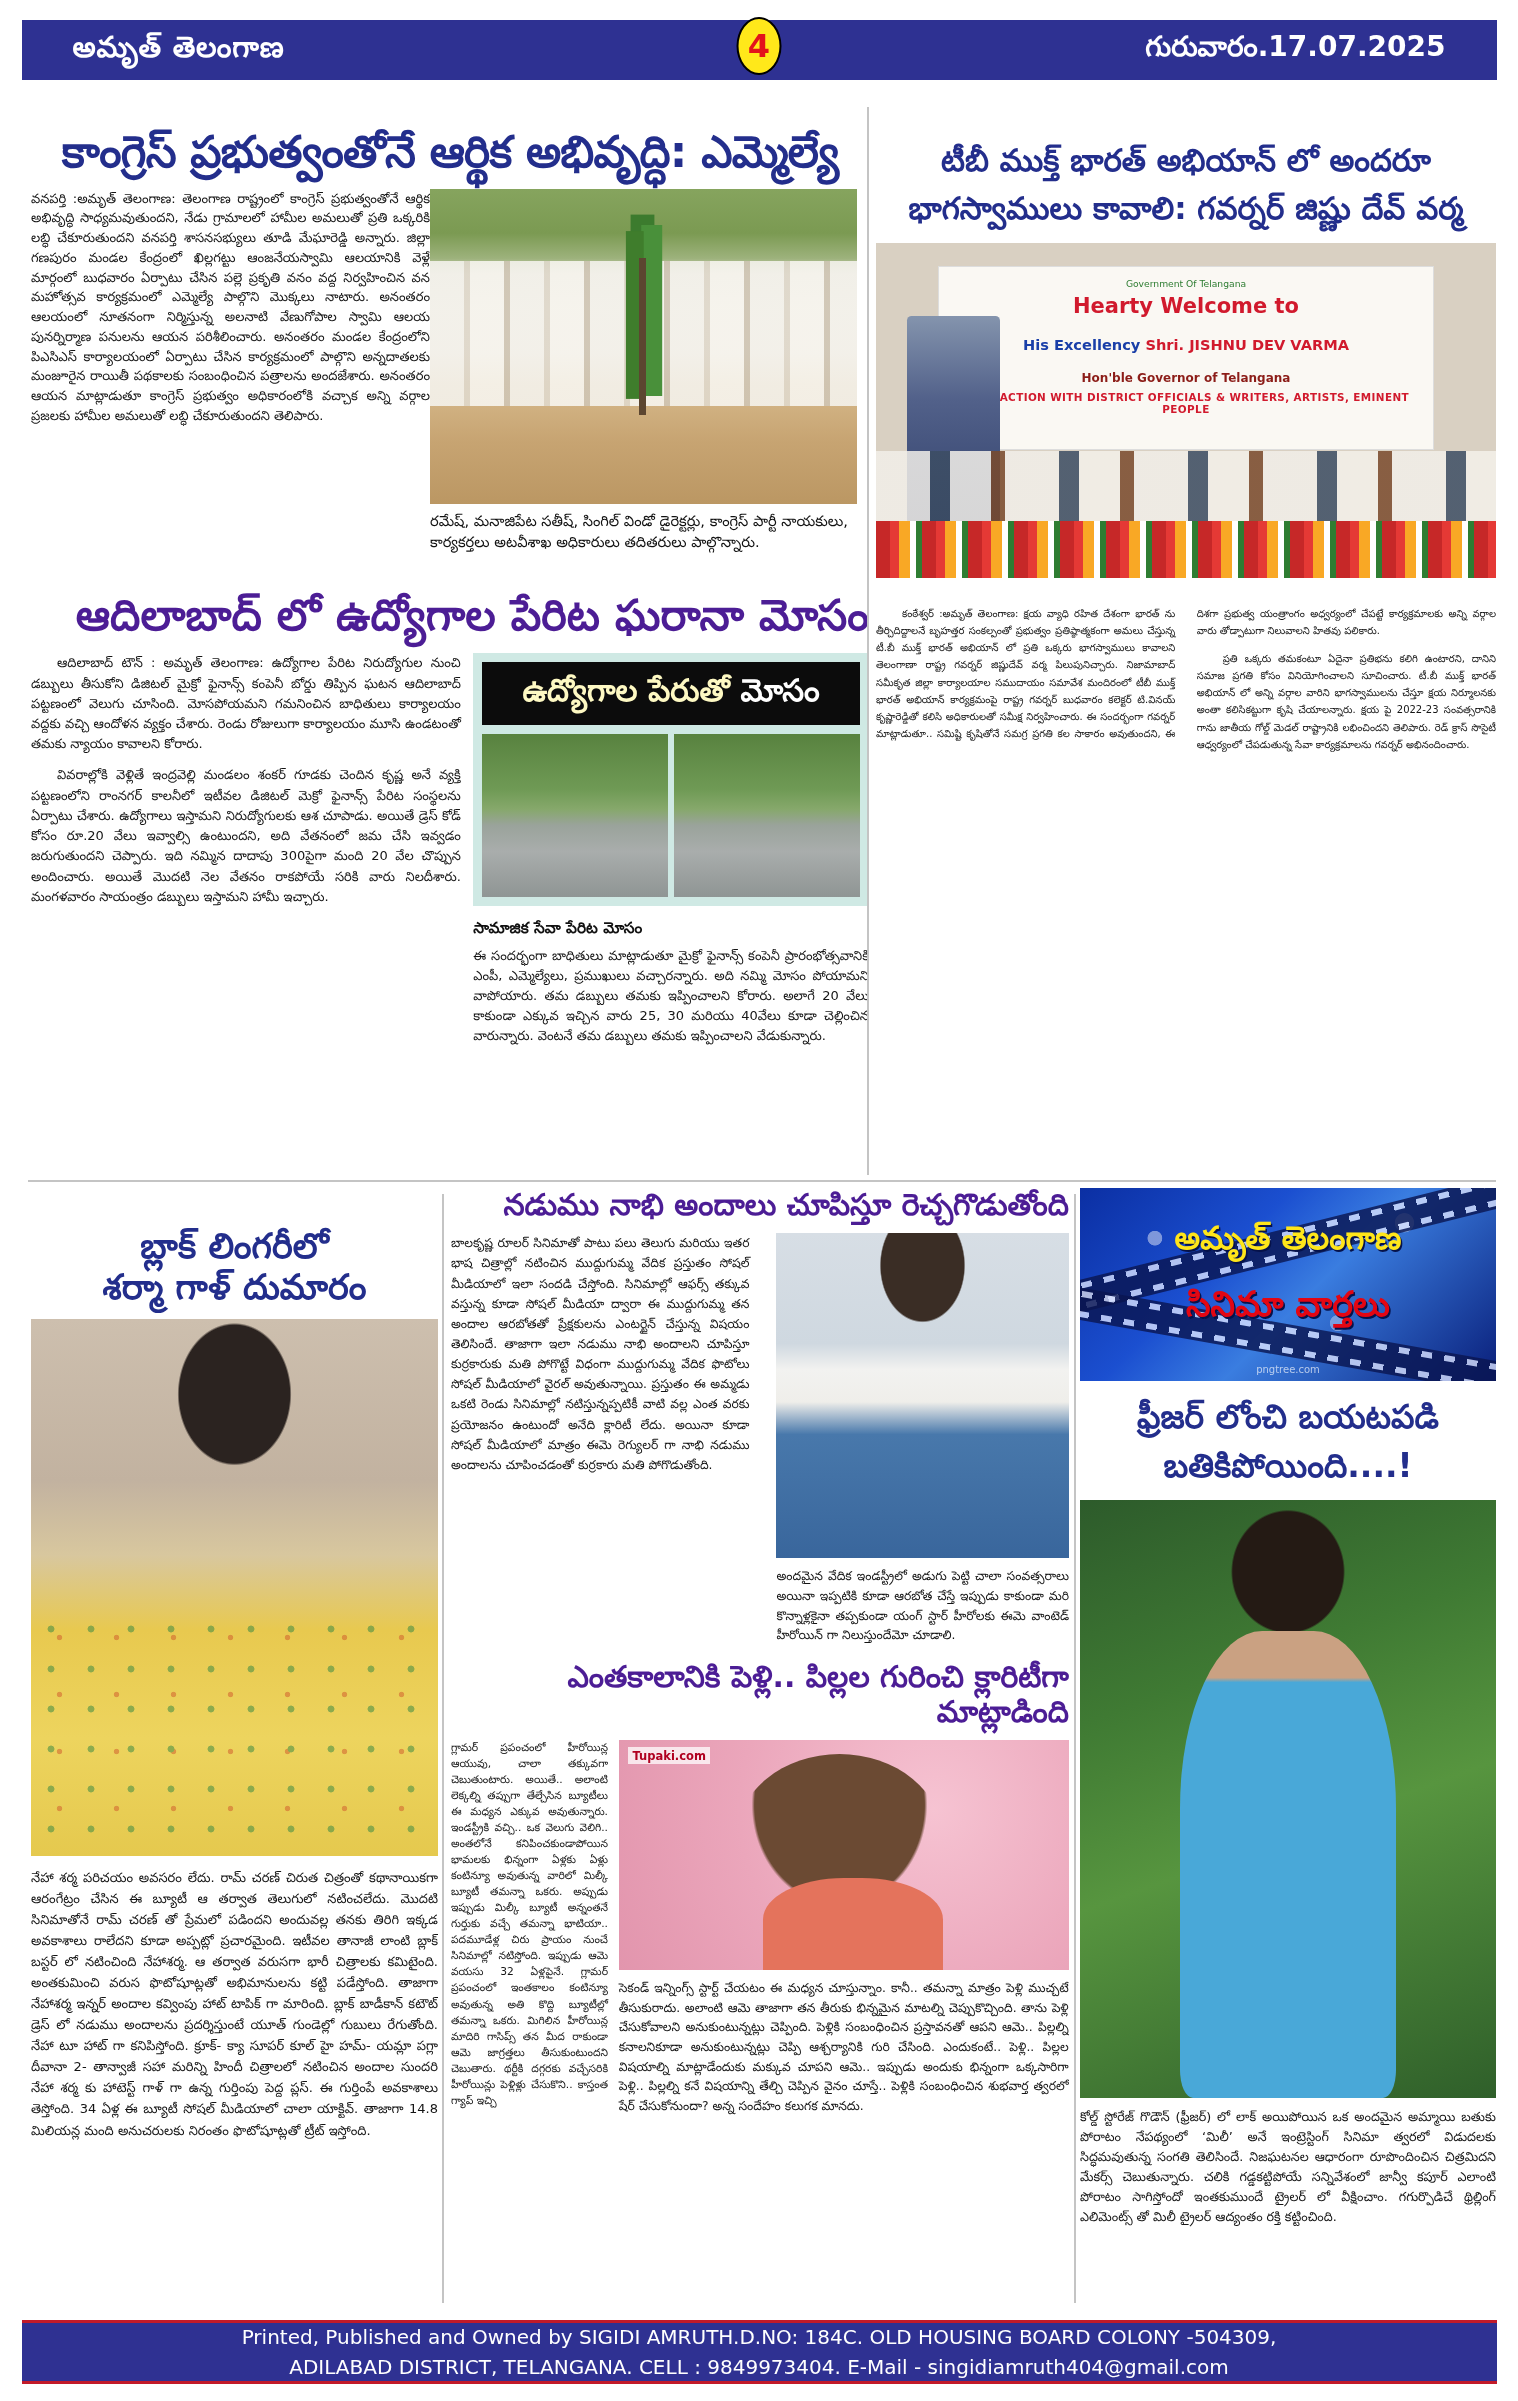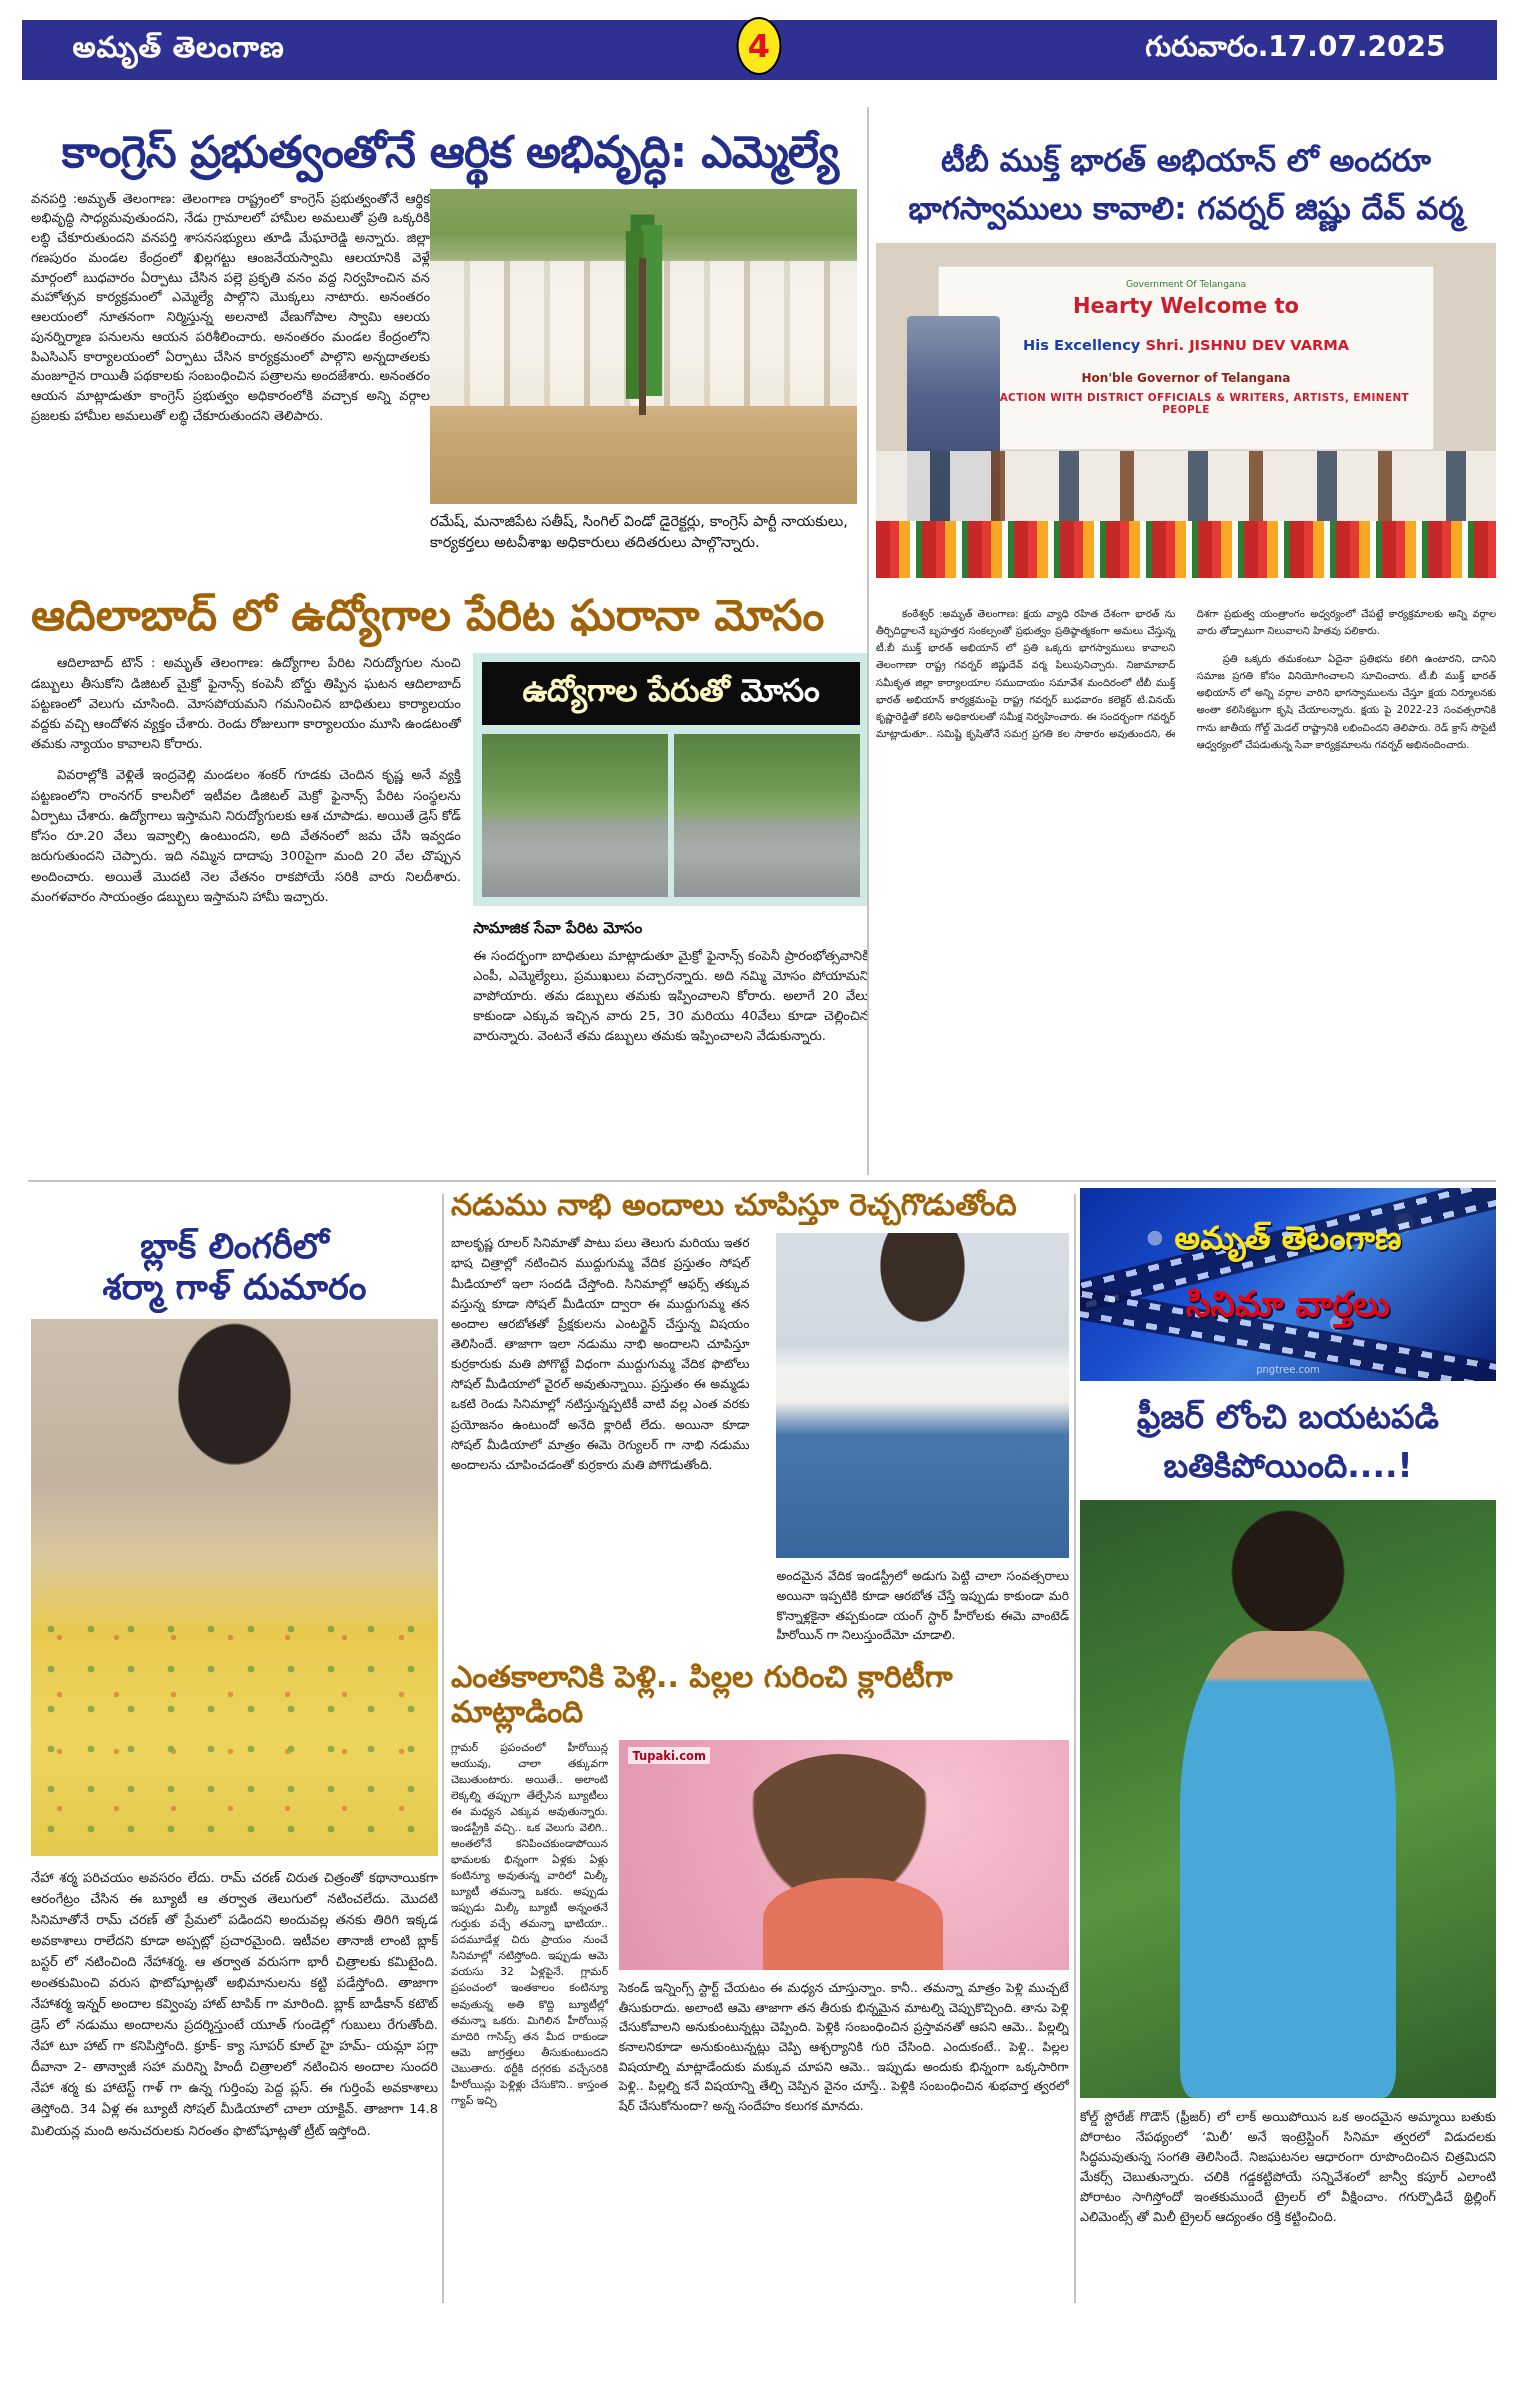--- a/index.html
+++ b/index.html
@@ -17,21 +17,21 @@
   #pageno{left:50%;top:17px;transform:translateX(-50%);width:41px;height:54px;border-radius:50%;
           background:#ffe81a;border:2.3px solid #000;color:#e3131b;font-size:32px;font-weight:bold;
           display:flex;align-items:center;justify-content:center;z-index:5;}
 
   
   .vline{background:#c4c4c4;width:1.5px;}
   .hline{background:#c4c4c4;height:1.5px;}
 
   
   .hl-navy{color:#232e8c;font-weight:800;text-align:center;margin-top:38px;}
-  .hl-red{color:#a16207;font-weight:800;text-align:left;}
+  .hl-red{color:#4c1d95;font-weight:800;text-align:right;}
 
   
   #a1{left:31px;top:89px;width:838px;height:500px;overflow:hidden;}
   #a1 .hl-navy{font-size:44px;line-height:1.12;letter-spacing:-0.8px;}
   #a1-row{display:flex;gap:0;margin-top:12.3px;}
   #a1-body{width:399px;font-size:13px;line-height:1.52;}
   #a1-photo{width:427px;}
   .ph{position:relative;width:100%;overflow:hidden;}
   .ph-tree{height:315px;background:linear-gradient(180deg,#86a45e 0%,#7b9a52 14%,#9db27c 22%,
             #d9d6c6 27%,#e8e3d6 38%,#e6ded0 52%,#d6b98b 62%,#c7a472 80%,#bb9763 100%);}
@@ -259,15 +259,19 @@
       <div class="wm-pngtree">pngtree.com</div>
     </div>
     <div class="hl-navy">
       <div>ఫ్రీజర్ లోంచి బయటపడి</div>
       <div>బతికిపోయింది....!</div>
     </div>
     <div class="ph ph-janhvi"></div>
     <div id="cinC-body" class="jtext">కోల్డ్ స్టోరేజ్ గొడౌన్ (ఫ్రీజర్) లో లాక్ అయిపోయిన ఒక అందమైన అమ్మాయి బతుకు పోరాటం నేపథ్యంలో ‘మిలీ’ అనే ఇంట్రెస్టింగ్ సినిమా త్వరలో విడుదలకు సిద్ధమవుతున్న సంగతి తెలిసిందే. నిజఘటనల ఆధారంగా రూపొందించిన చిత్రమిదని మేకర్స్ చెబుతున్నారు. చలికి గడ్డకట్టిపోయే సన్నివేశంలో జాన్వీ కపూర్ ఎలాంటి పోరాటం సాగిస్తోందో ఇంతకుముందే ట్రైలర్ లో వీక్షించాం. గగుర్పొడిచే థ్రిల్లింగ్ ఎలిమెంట్స్ తో మిలీ ట్రైలర్ ఆద్యంతం రక్తి కట్టించింది.</div>
   </div>
 
+  <div class="abs" id="ftr">
+    <div>Printed, Published and Owned by SIGIDI AMRUTH.D.NO: 184C. OLD HOUSING BOARD COLONY -504309,</div>
+    <div>ADILABAD DISTRICT, TELANGANA. CELL : 9849973404. E-Mail - singidiamruth404@gmail.com</div>
+  </div>
 
 </div>
 
 
 </body></html>

